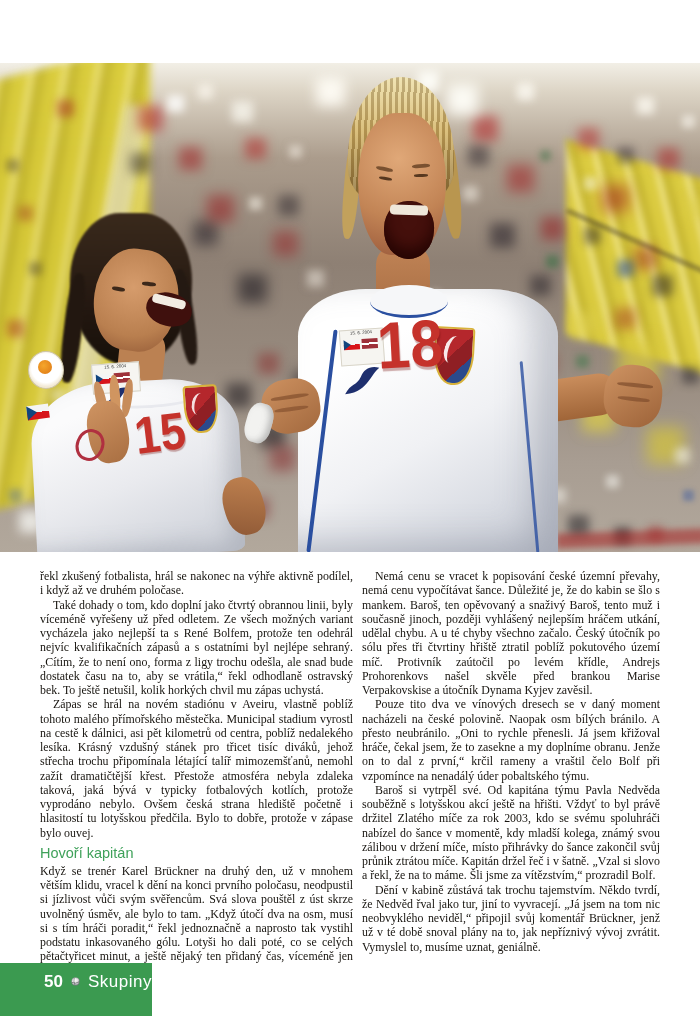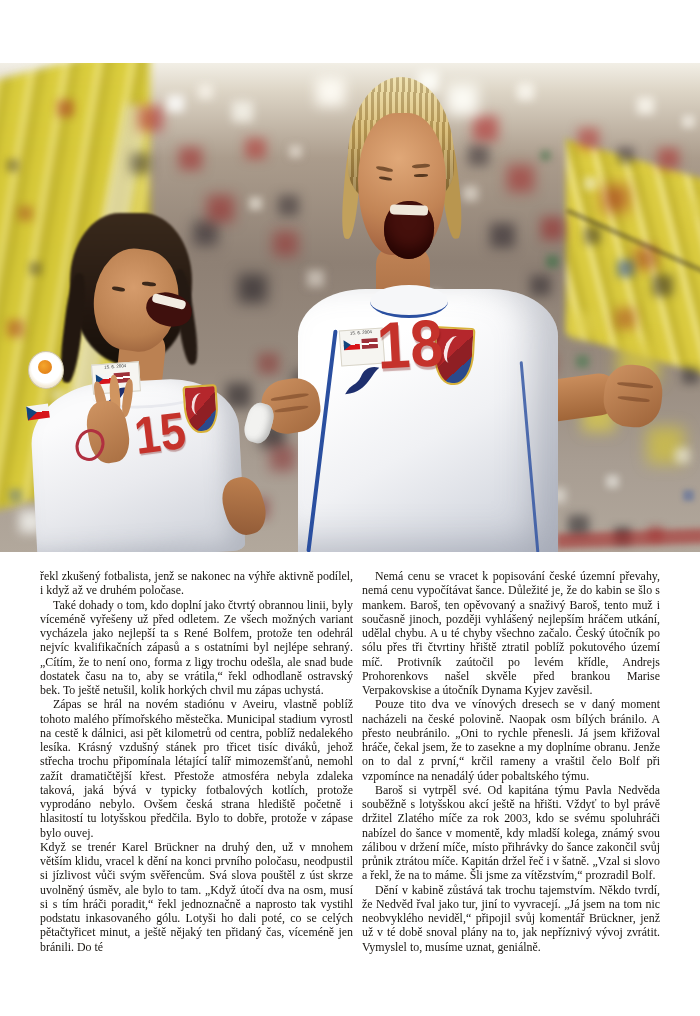--- a/index.html
+++ b/index.html
@@ -268,27 +268,46 @@
         <path class="puma" d="M1,16 C5,10 8,12 11,7 C13,3 17,1 22,3 C19,5 18,7 15,10 C12,13 9,16 1,16 Z"></path>
       </svg>
       <div class="crest18"></div>
       <div class="p18-num">18</div>
       <div class="p18-fist-l"></div>
       <div class="p18-wristband"></div>
     </div>
   </div>
 
   <section class="col col-left">
-    <p>řekl zkušený fotbalista, jenž se nakonec na výhře aktivně podílel, i když až ve druhém poločase.</p>
+    <p>řekl zkušený fotbalista, hrál se nakonec na výhře aktivně podílel, i když až ve druhém poločase.</p>
     <p class="ind">Také dohady o tom, kdo doplní jako čtvrtý obrannou linii, byly víceméně vyřešeny už před odletem. Ze všech možných variant vycházela jako nejlepší ta s René Bolfem, protože ten odehrál nejvíc kvalifikačních zápasů a s ostatními byl nejlépe sehraný. „Cítím, že to není ono, forma z ligy trochu odešla, ale snad bude dostatek času na to, aby se vrátila,“ řekl odhodlaně ostravský bek. To ještě netušil, kolik horkých chvil mu zápas uchystá.</p>
     <p class="ind">Zápas se hrál na novém stadiónu v Aveiru, vlastně poblíž tohoto malého přímořského městečka. Municipal stadium vyrostl na cestě k dálnici, asi pět kilometrů od centra, poblíž nedalekého lesíka. Krásný vzdušný stánek pro třicet tisíc diváků, jehož střecha trochu připomínala létající talíř mimozemšťanů, nemohl zažít dramatičtější křest. Přestože atmosféra nebyla zdaleka taková, jaká bývá v typicky fotbalových kotlích, protože vyprodáno nebylo. Ovšem česká strana hlediště početně i hlasitostí tu lotyšskou předčila. Bylo to dobře, protože v zápase bylo ouvej.</p>
+    <h2 class="subhead">Hovoří kapitán</h2>
     <p>Když se trenér Karel Brückner na druhý den, už v mnohem větším klidu, vracel k dění na konci prvního poločasu, neodpustil si jízlivost vůči svým svěřencům. Svá slova pouštěl z úst skrze uvolněný úsměv, ale bylo to tam. „Když útočí dva na osm, musí si s tím hráči poradit,“ řekl jednoznačně a naprosto tak vystihl podstatu inkasovaného gólu. Lotyši ho dali poté, co se celých pětačtyřicet minut, a ještě nějaký ten přidaný čas, víceméně jen bránili. Do té</p>
   </section>
 
   <section class="col col-right">
     <p class="ind">Nemá cenu se vracet k popisování české územní převahy, nemá cenu vypočítávat šance. Důležité je, že do kabin se šlo s mankem. Baroš, ten opěvovaný a snaživý Baroš, tento muž i současně jinoch, později vyhlášený nejlepším hráčem utkání, udělal chybu. A u té chyby všechno začalo. Český útočník po sólu přes tři čtvrtiny hřiště ztratil poblíž pokutového území míč. Protivník zaútočil po levém křídle, Andrejs Prohorenkovs našel skvěle před brankou Marise Verpakovskise a útočník Dynama Kyjev zavěsil.</p>
     <p class="ind">Pouze tito dva ve vínových dresech se v daný moment nacházeli na české polovině. Naopak osm bílých bránilo. A přesto neubránilo. „Oni to rychle přenesli. Já jsem křižoval hráče, čekal jsem, že to zasekne a my doplníme obranu. Jenže on to dal z první,“ krčil rameny a vraštil čelo Bolf při vzpomínce na nenadálý úder pobaltského týmu.</p>
     <p class="ind">Baroš si vytrpěl své. Od kapitána týmu Pavla Nedvěda souběžně s lotyšskou akcí ještě na hřišti. Vždyť to byl právě držitel Zlatého míče za rok 2003, kdo se svému spoluhráči nabízel do šance v momentě, kdy mladší kolega, známý svou zálibou v držení míče, místo přihrávky do šance zakončil svůj průnik ztrátou míče. Kapitán držel řeč i v šatně. „Vzal si slovo a řekl, že na to máme. Šli jsme za vítězstvím,“ prozradil Bolf.</p>
     <p class="ind">Dění v kabině zůstává tak trochu tajemstvím. Někdo tvrdí, že Nedvěd řval jako tur, jiní to vyvracejí. „Já jsem na tom nic neobvyklého neviděl,“ připojil svůj komentář Brückner, jenž už v té době snoval plány na to, jak nepříznivý vývoj zvrátit. Vymyslel to, musíme uznat, geniálně.</p>
   </section>
 
+  <footer class="footer-bar">
+    <div class="footer-row">
+      <span class="footer-pageno">50</span>
+      <svg width="21" height="21" viewBox="0 0 24 24">
+        <defs>
+          <radialGradient id="ballg" cx="40%" cy="32%" r="70%">
+            <stop offset="0" stop-color="#ffffff"></stop>
+            <stop offset="0.65" stop-color="#dcdcdc"></stop>
+            <stop offset="1" stop-color="#8a8f94"></stop>
+          </radialGradient>
+        </defs>
+        <circle cx="12" cy="12" r="10.4" fill="url(#ballg)" stroke="#4a4f54" stroke-width="0.8"></circle>
+        <path d="M2.5 14.5 Q 12 19.5 21.5 12.5" stroke="#3a3f44" fill="none" stroke-width="1.5"></path>
+        <path d="M8.5 2.5 Q 6 12 10.5 21" stroke="#3a3f44" fill="none" stroke-width="1.2"></path>
+      </svg>
+      <span class="footer-section">Skupiny</span>
+    </div>
+  </footer>
 
 </div>
 
 </body></html>

